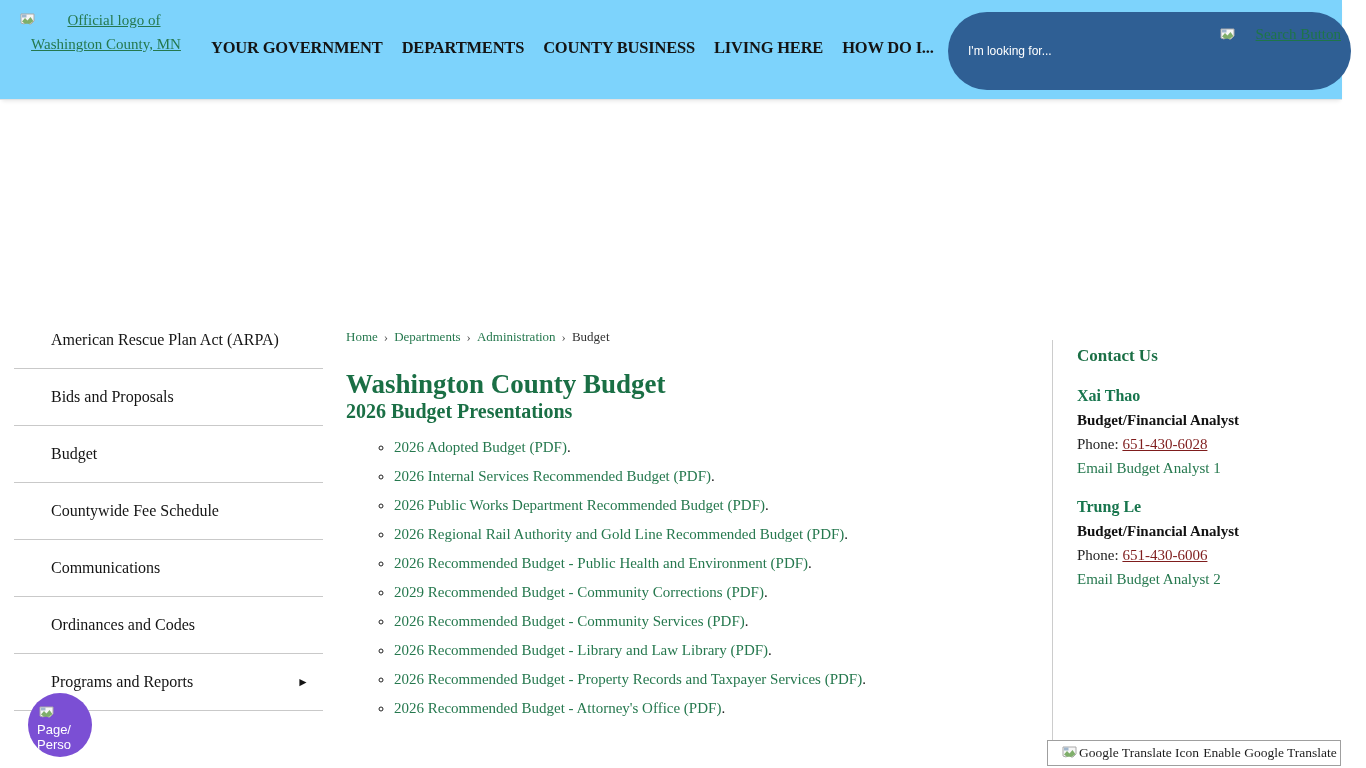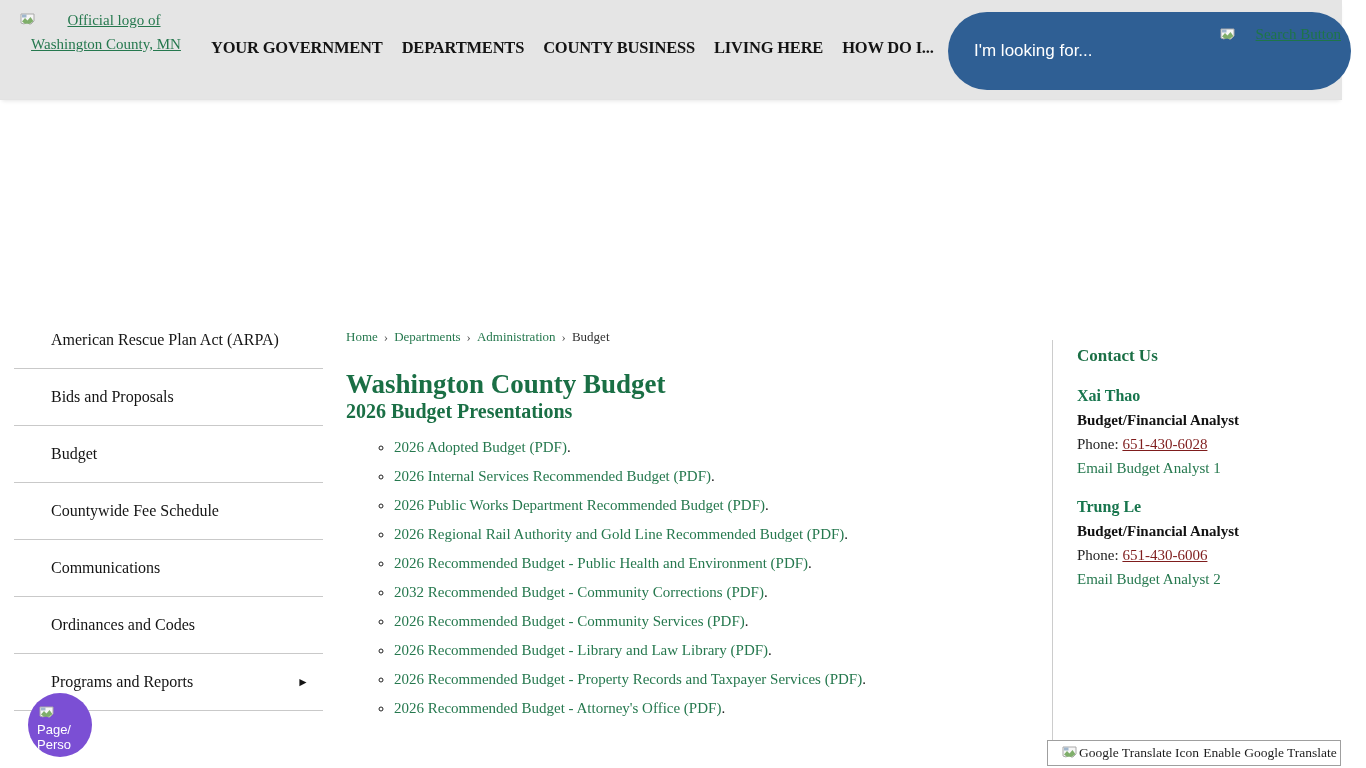--- a/index.html
+++ b/index.html
@@ -1,32 +1,32 @@
 <!DOCTYPE html>
 <html><head>
 <meta charset="utf-8">
 <style>
   * { margin:0; padding:0; box-sizing:border-box; }
   html,body { width:1366px; height:768px; background:#fff; overflow:hidden;
               font-family:"Liberation Serif","DejaVu Serif",serif; color:#1a1a1a; }
   a { cursor:pointer; }
 
   
-  .header { position:absolute; top:0; left:0; width:1342px; height:100px; background:#e5e5e5;
+  .header { position:absolute; top:0; left:0; width:1342px; height:100px; background:#7dd3fc;
             border-bottom:1px solid #e3e3e3; box-shadow:0 3px 4px -2px rgba(0,0,0,.10); z-index:5; }
   .logo { position:absolute; left:20px; top:8px; width:172px; text-align:center;
           font-size:15px; line-height:24px; color:#25784e; text-decoration:underline; display:block; }
   .logo .bimg { float:left; margin-top:3px; }
   .mainnav { position:absolute; left:211px; top:38px; display:flex; gap:19px; align-items:baseline; }
   .mainnav a { font-weight:bold; font-size:16.5px; letter-spacing:-0.2px; color:#141414;
                text-decoration:none; white-space:nowrap; }
   .search-pill { position:absolute; left:948px; top:12px; width:403px; height:78px;
                  background:#2f5f94; border-radius:39px; }
-  .search-input { position:absolute; left:26px; top:24px; width:230px; height:30px; border:none;
-                  background:transparent; outline:none; color:#fff; font-size:17px;
+  .search-input { position:absolute; left:20px; top:24px; width:230px; height:30px; border:none;
+                  background:transparent; outline:none; color:#fff; font-size:12px;
                   font-family:"Liberation Sans","DejaVu Sans",sans-serif; }
   .search-input::placeholder { color:#fff; opacity:1; }
   .search-go { position:absolute; top:14px; right:10px; display:flex; align-items:center; gap:20px;
                color:#1e7549; font-size:15px; text-decoration:underline; }
 
   
   .sidebar { position:absolute; left:14px; top:312px; width:309px; }
   .side-item { display:block; position:relative; padding:14px 26px 14px 37px; font-size:16px;
                line-height:28px; color:#141414; text-decoration:none; border-bottom:1px solid #c9c9c9; }
   .side-item .subarrow { position:absolute; right:14px; top:50%; transform:translateY(-50%);
@@ -140,21 +140,21 @@
   <h1 class="page-title">Washington County Budget</h1>
 
   <h2 class="section-heading">2026 Budget Presentations</h2>
 
   <ul class="doc-list">
     <li><a>2026 Adopted Budget (PDF)</a><span>.</span></li>
     <li><a>2026 Internal Services Recommended Budget (PDF)</a><span>.</span></li>
     <li><a>2026 Public Works Department Recommended Budget (PDF)</a><span>.</span></li>
     <li><a>2026 Regional Rail Authority and Gold Line Recommended Budget (PDF)</a><span>.</span></li>
     <li><a>2026 Recommended Budget - Public Health and Environment (PDF)</a><span>.</span></li>
-    <li><a>2032 Recommended Budget - Community Corrections (PDF)</a><span>.</span></li>
+    <li><a>2029 Recommended Budget - Community Corrections (PDF)</a><span>.</span></li>
     <li><a>2026 Recommended Budget - Community Services (PDF)</a><span>.</span></li>
     <li><a>2026 Recommended Budget - Library and Law Library (PDF)</a><span>.</span></li>
     <li><a>2026 Recommended Budget - Property Records and Taxpayer Services (PDF)</a><span>.</span></li>
     <li><a>2026 Recommended Budget - Attorney's Office (PDF)</a><span>.</span></li>
   </ul>
 </div>
 
 <aside class="contact">
   <h3 class="contact-heading">Contact Us</h3>
 

